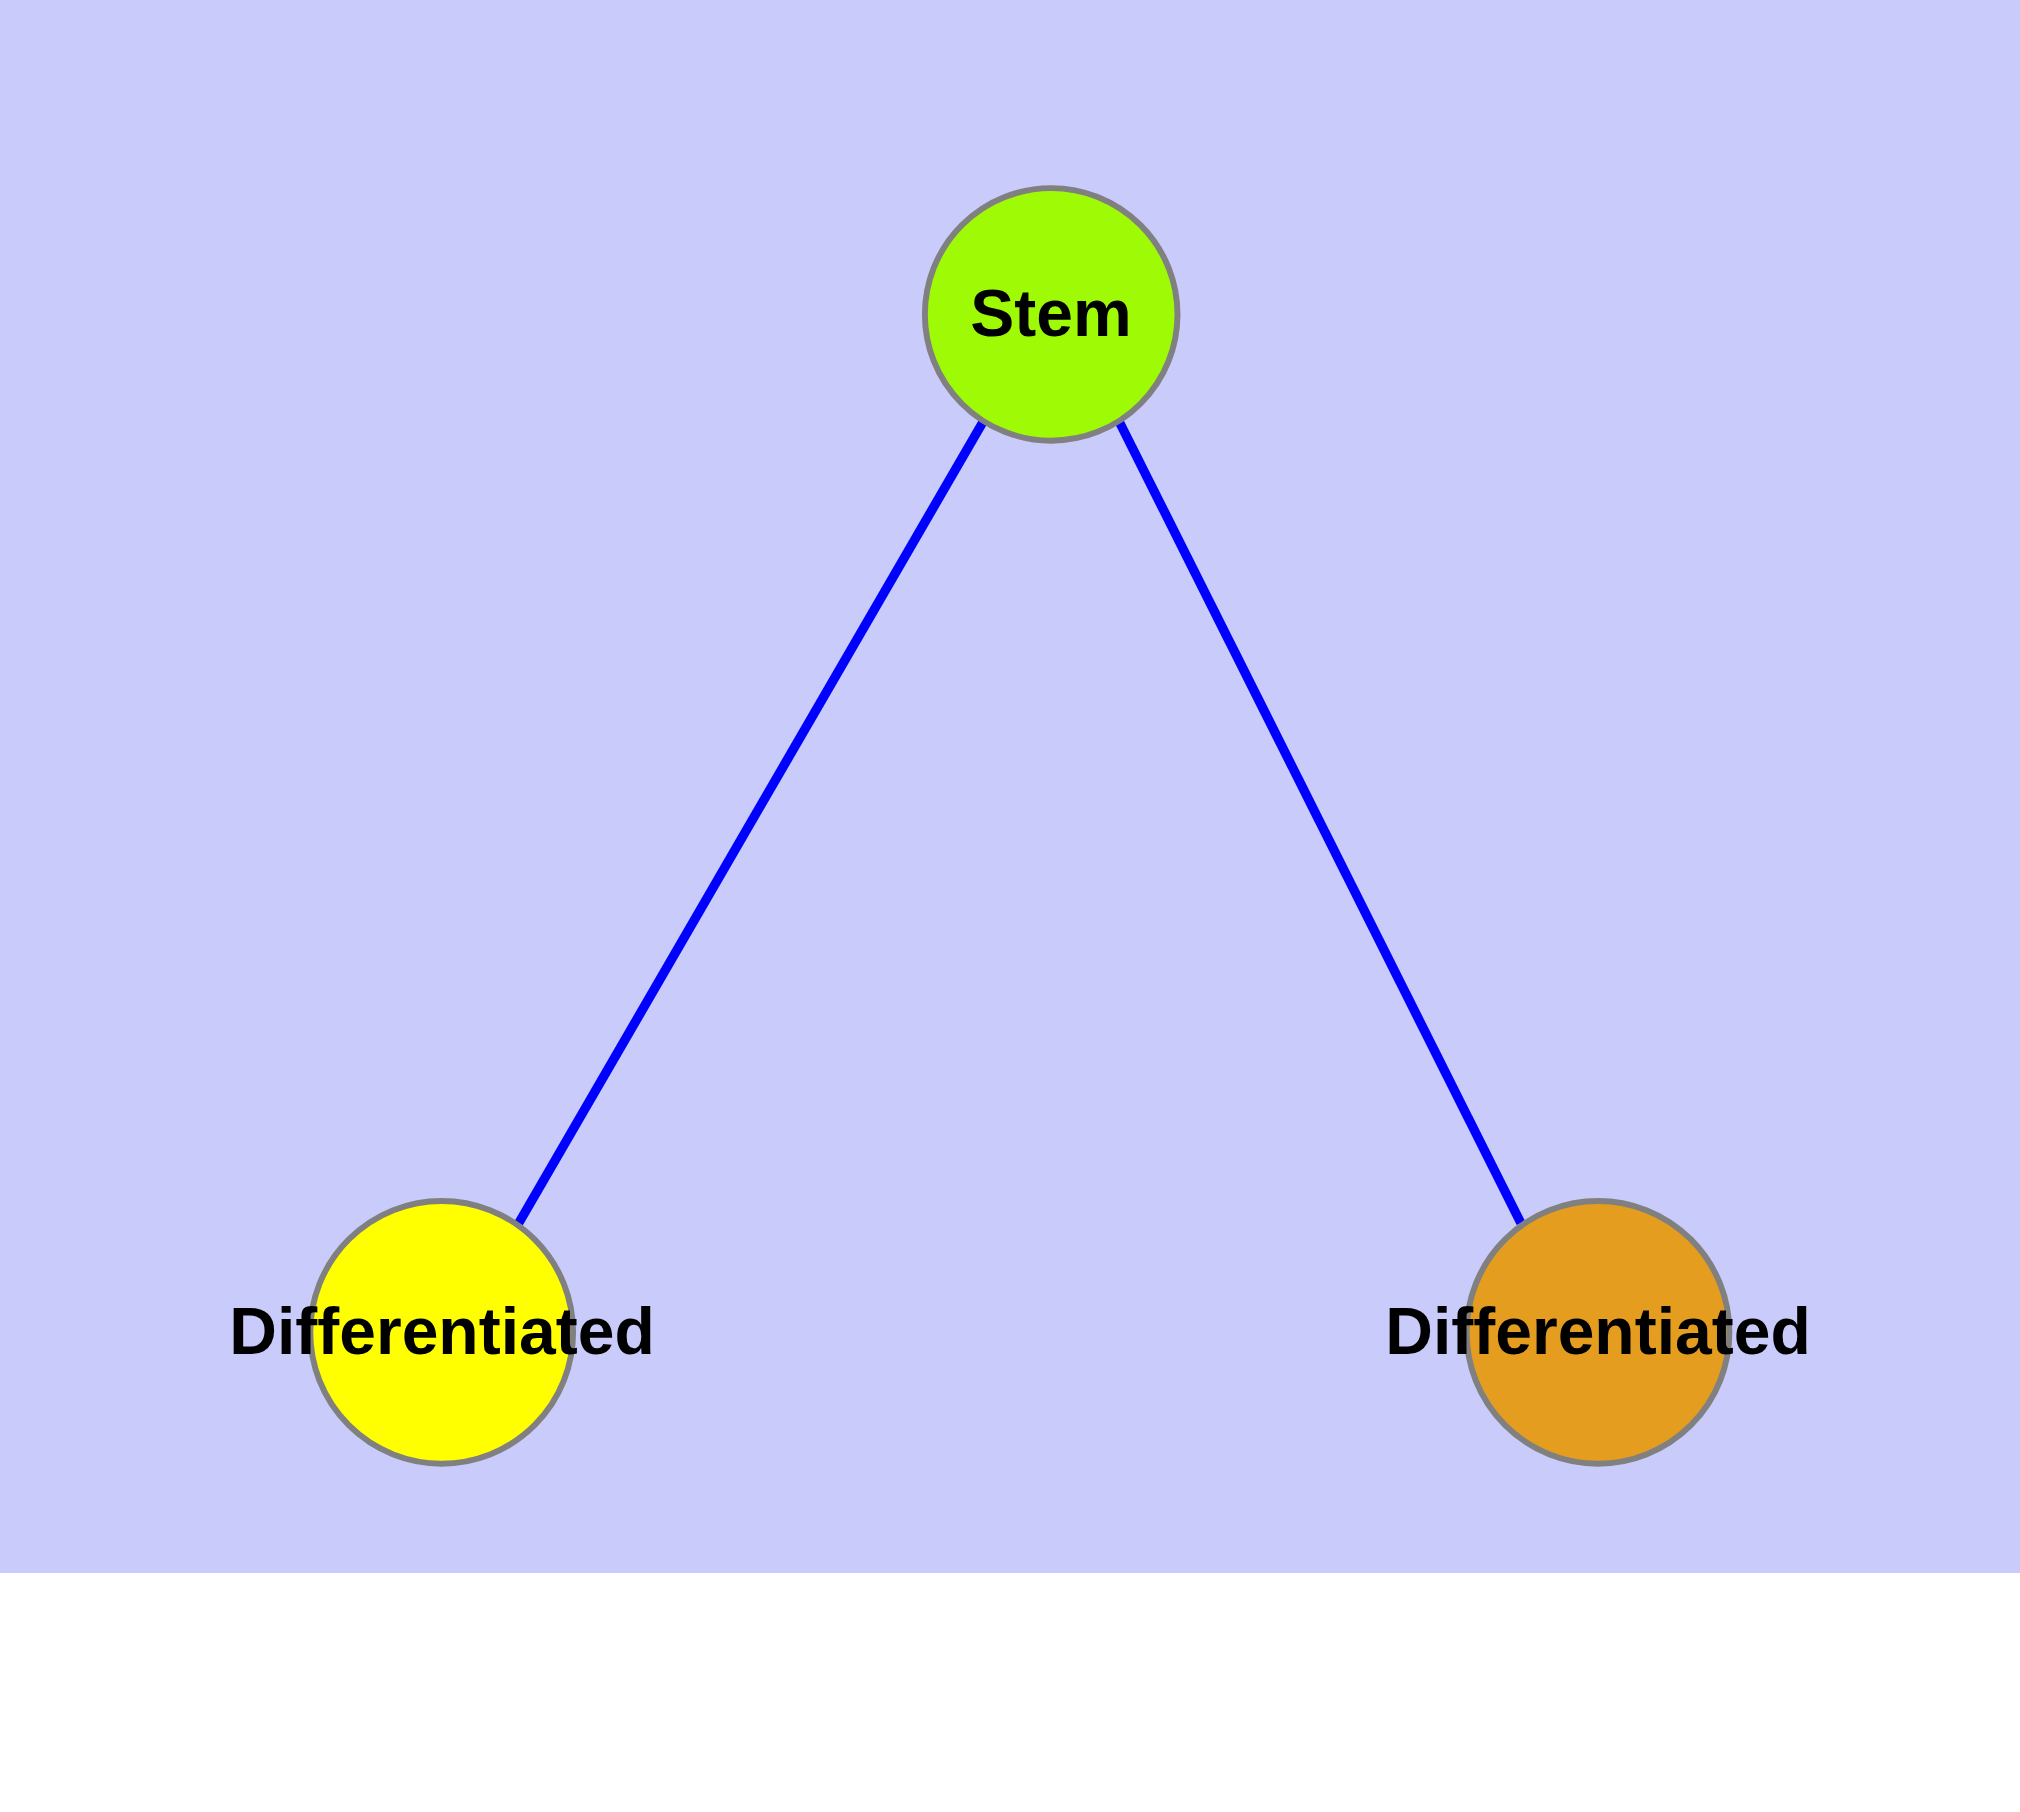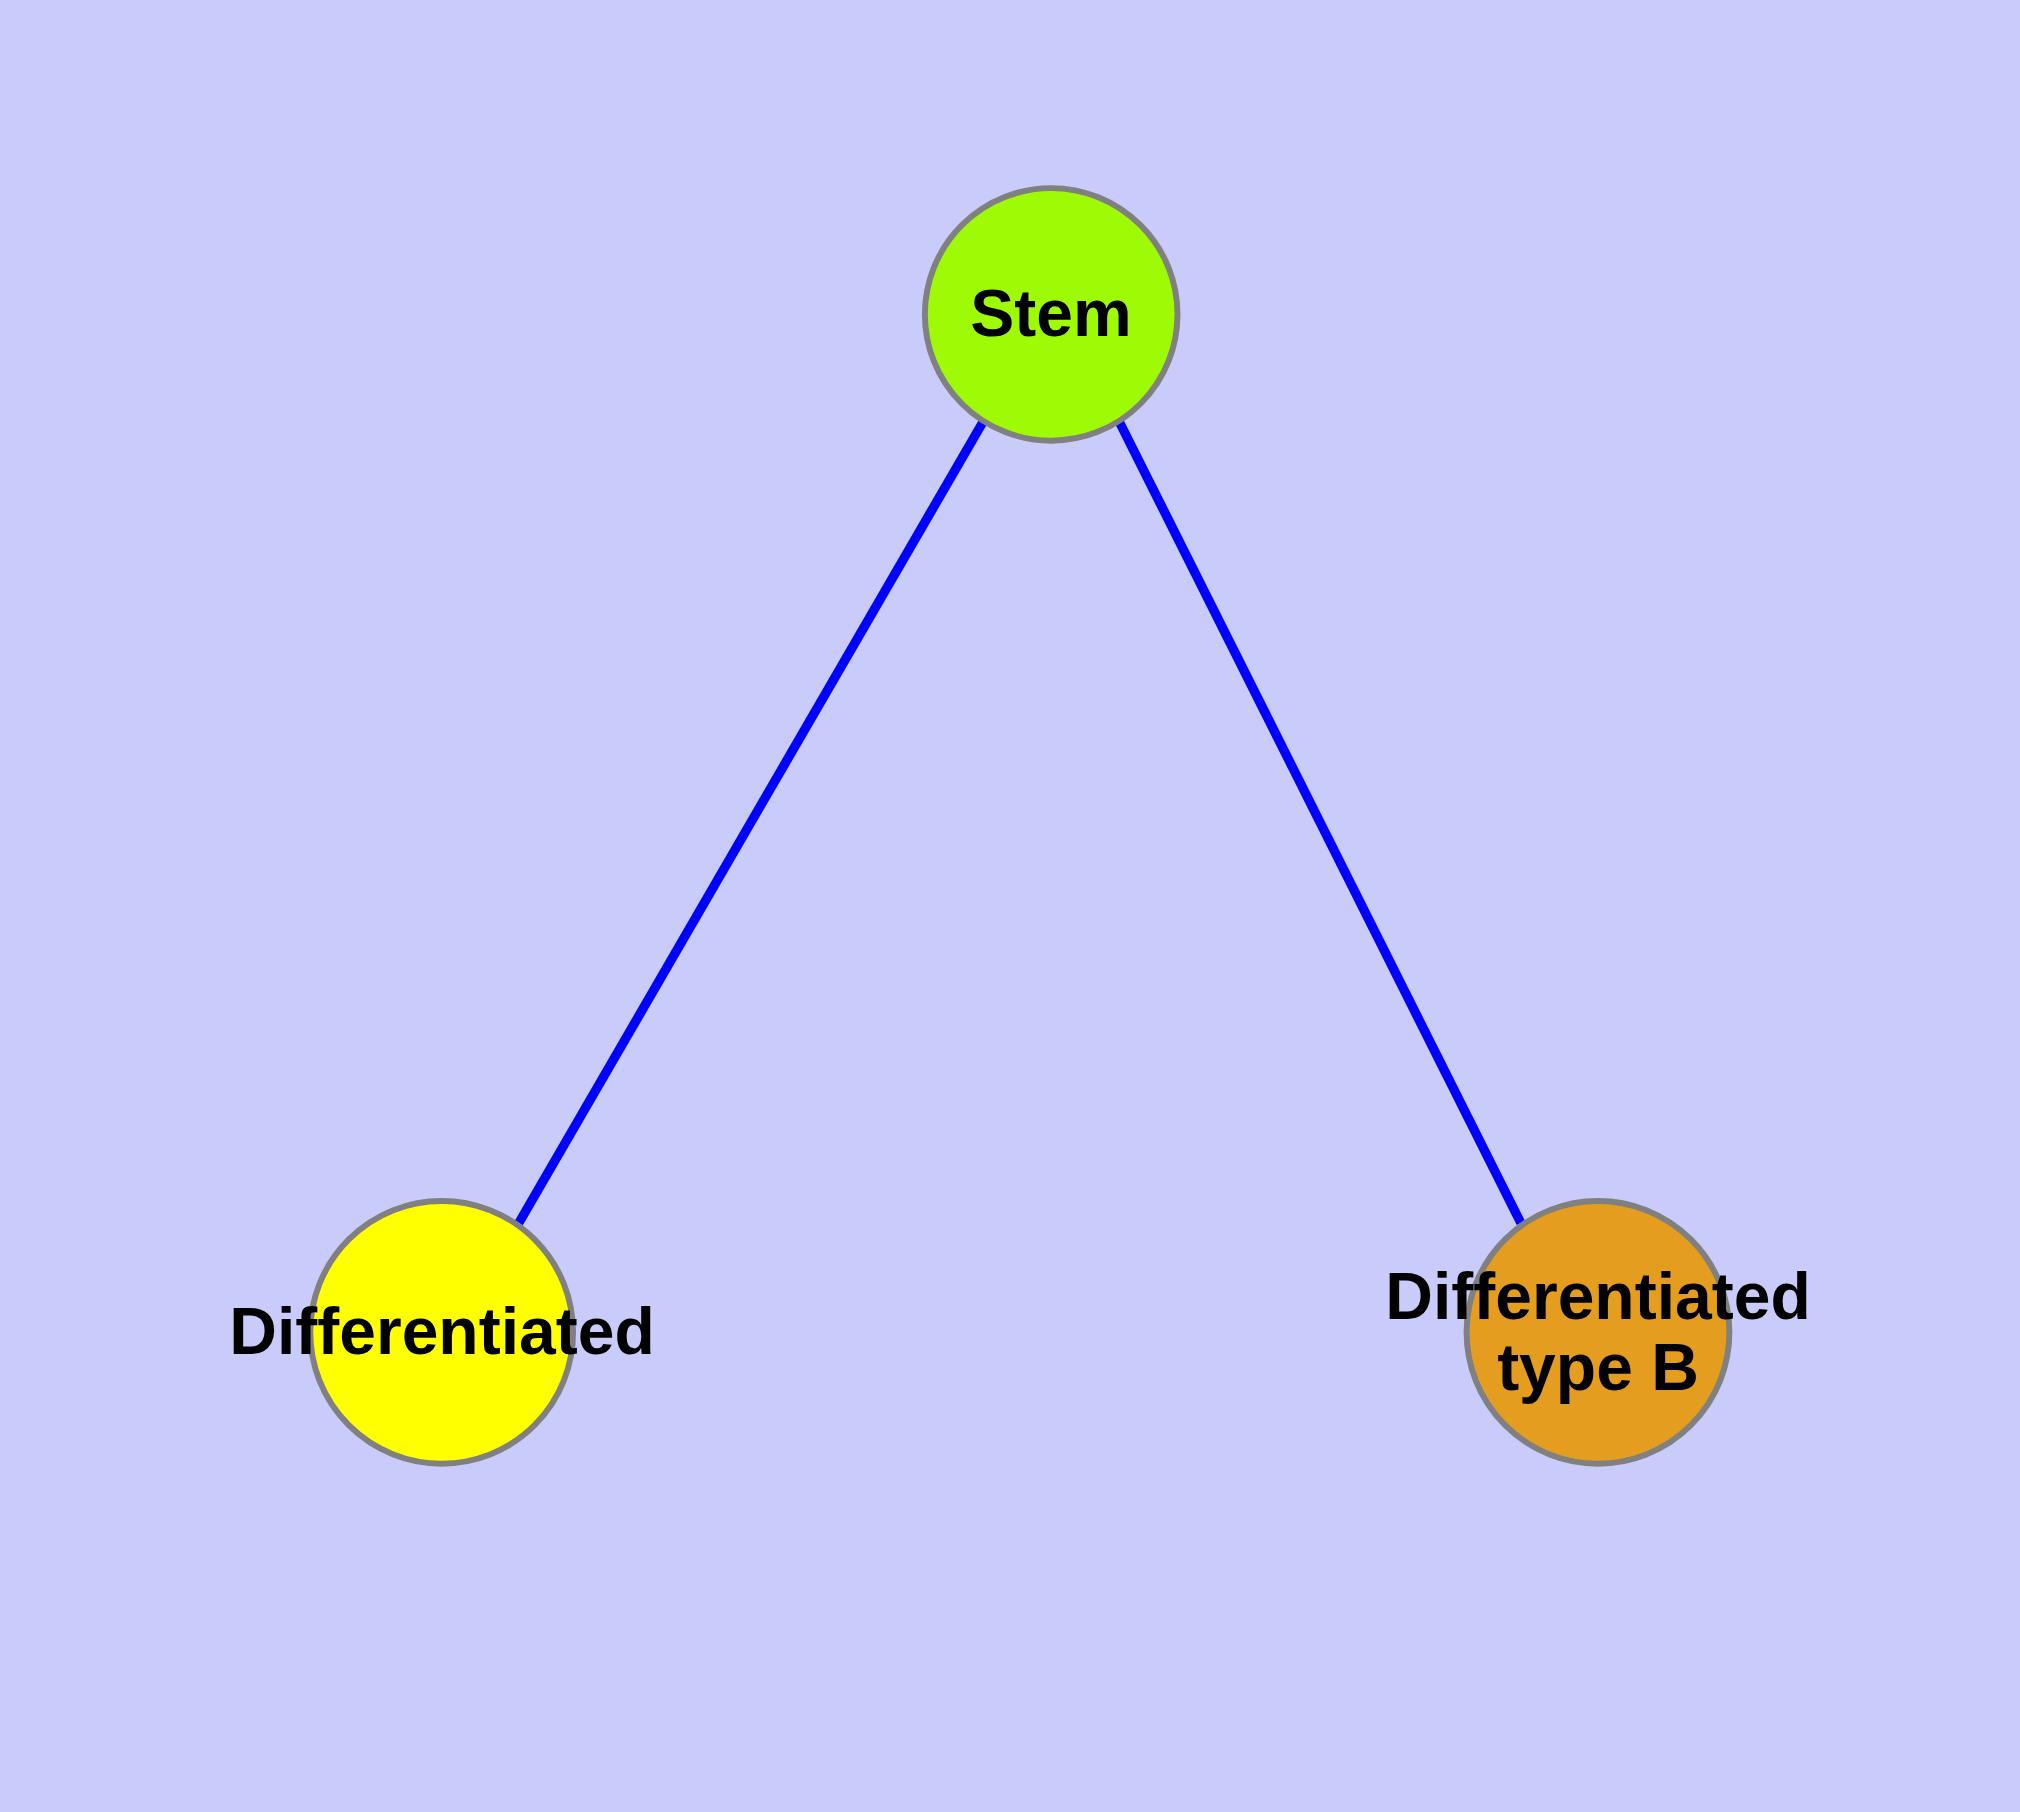--- a/index.html
+++ b/index.html
@@ -41,21 +41,21 @@
     pointer-events: none;
     user-select: none;
   }
   .node-label .line {
     display: block;
   }
 </style>
 </head>
 <body>
 
-<div id="canvas" style="width: 2021px; height: 1812px;">
+<div id="canvas" style="width: 2021px; height: 1573px;">
 
   <div id="graph-background" style="background: rgb(201, 203, 250);"></div>
 
   <svg id="graph-svg" viewBox="0 0 2384 2138" preserveAspectRatio="none" style="width: 2021px; height: 1812px;">
     <g id="edge-layer">
         <line x1="1160" y1="497" x2="612" y2="1443" stroke="#0000ff" stroke-width="11" stroke-linecap="butt"></line>
         <line x1="1320" y1="497" x2="1794" y2="1443" stroke="#0000ff" stroke-width="11" stroke-linecap="butt"></line>
       </g>
     <g id="node-layer">
         <circle cx="1240" cy="371" r="149" fill="#9efb05" stroke="#808080" stroke-width="7"></circle>
@@ -66,18 +66,17 @@
 
   <div id="label-layer">
       <div class="node-label" style="left: 1051px; top: 314px; font-size: 66px; color: rgb(0, 0, 0);">
         <span class="line">Stem</span>
       </div>
       <div class="node-label" style="left: 442px; top: 1332px; font-size: 66px; color: rgb(0, 0, 0);">
         <span class="line">Differentiated</span>
       </div>
       <div class="node-label" style="left: 1598px; top: 1332px; font-size: 66px; color: rgb(0, 0, 0);">
         <span class="line">Differentiated</span>
-        <span class="line">type B</span>
       </div>
     </div>
 
 </div>
 
 
 </body></html>

